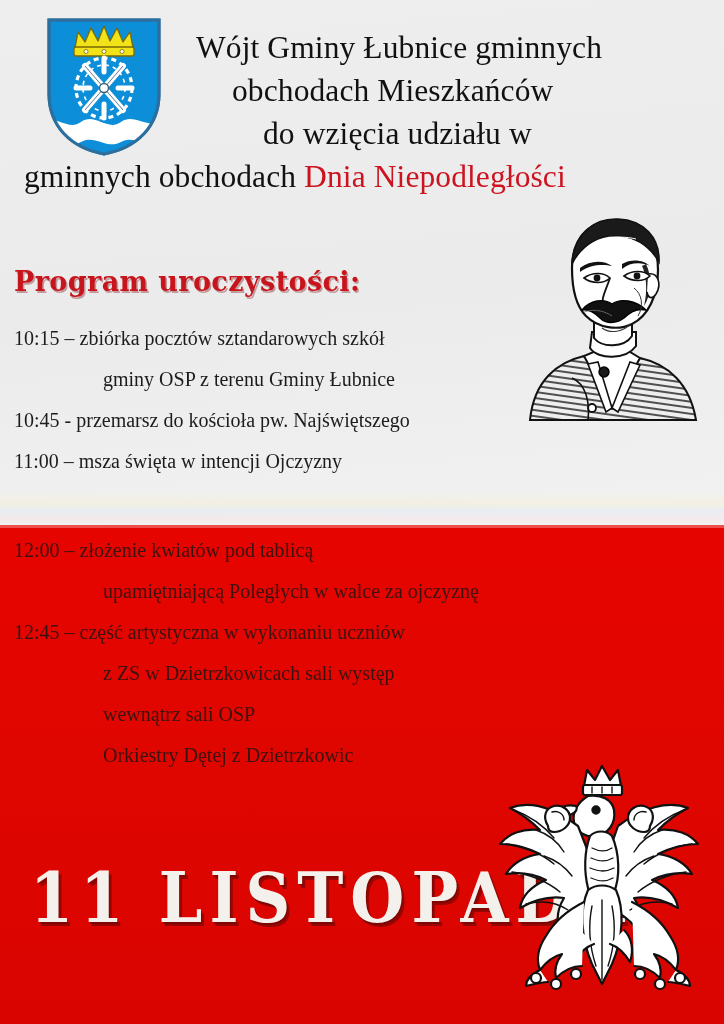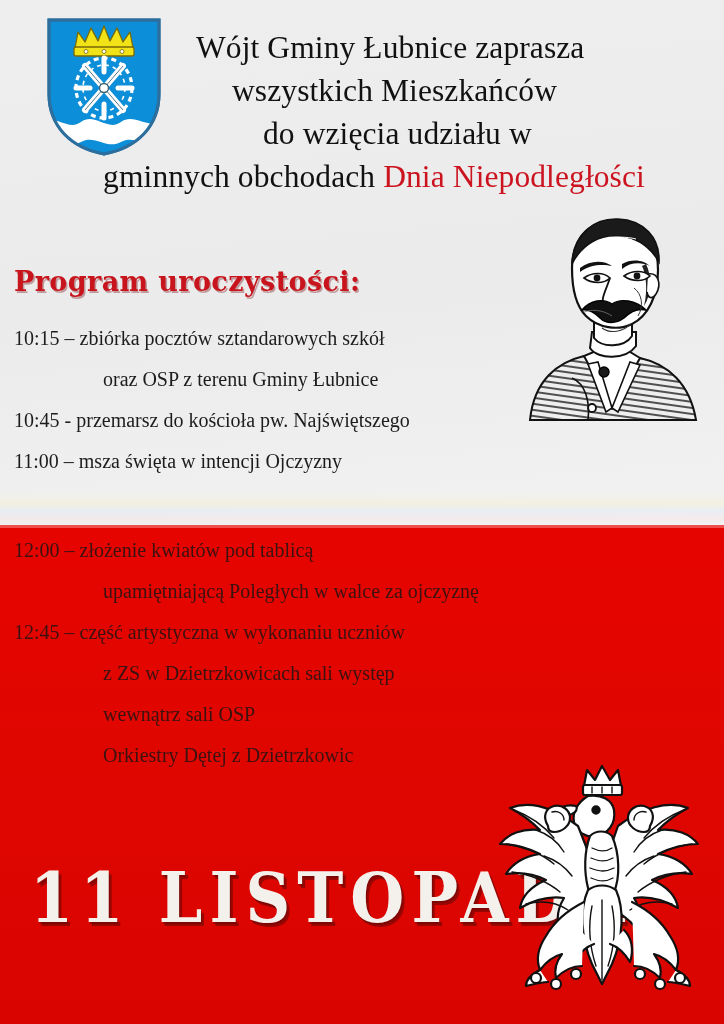--- a/index.html
+++ b/index.html
@@ -73,21 +73,21 @@
   .hdr-line {
     font-size: 31.5px;
     line-height: 43px;
     color: #111111;
     letter-spacing: 0.1px;
     white-space: nowrap;
   }
   .hdr-line.l1 { padding-left: 196px; }
   .hdr-line.l2 { padding-left: 232px; }
   .hdr-line.l3 { padding-left: 263px; }
-  .hdr-line.l4 { padding-left: 24px; text-align: center; }
+  .hdr-line.l4 { padding-left: 24px; }
   .accent-red { color: #cc1420; }
 
   
   .portrait {
     position: absolute;
     left: 512px;
     top: 212px;
     width: 200px;
     height: 210px;
   }
@@ -209,22 +209,22 @@
 
         <g>
           <path d="M-4 108 C10 96 22 116 36 106 C50 96 62 116 76 106 C90 96 104 116 122 104 L122 124 C104 134 90 118 76 126 C62 134 50 118 36 126 C22 134 10 118 -4 126 Z" fill="#ffffff"></path>
         </g>
       </g>
       <path d="M4 4 H114 V78 C114 110 92 132 59 138 C26 132 4 110 4 78 Z" fill="none" stroke="#2c6f9e" stroke-width="3"></path>
     </svg>
   </div>
 
   <div class="header-block">
-    <div class="hdr-line l1">Wójt Gminy Łubnice zaprasza</div>
-    <div class="hdr-line l2">wszystkich Mieszkańców</div>
+    <div class="hdr-line l1">Wójt Gminy Łubnice gminnych</div>
+    <div class="hdr-line l2">obchodach Mieszkańców</div>
     <div class="hdr-line l3">do wzięcia udziału w</div>
     <div class="hdr-line l4"><span>gminnych obchodach </span><span class="accent-red">Dnia Niepodległości</span></div>
   </div>
 
   <div class="portrait">
     <svg viewBox="0 0 200 210" xmlns="http://www.w3.org/2000/svg">
       <defs>
         <pattern id="hatch" width="6" height="6" patternUnits="userSpaceOnUse" patternTransform="rotate(8)">
           <line x1="0" y1="1" x2="6" y2="1" stroke="#1a1a1a" stroke-width="1.5"></line>
         </pattern>
@@ -274,21 +274,21 @@
       <circle cx="80" cy="196" r="4" fill="#fff" stroke="#111" stroke-width="1.8"></circle>
       <path d="M60 166 C74 172 78 190 76 208" fill="none" stroke="#111" stroke-width="1.6"></path>
     </svg>
   </div>
 
   <div class="prog-heading">Program uroczystości:</div>
 
   <div class="schedule">
     <div class="sched-item">
       <div class="sched-line">10:15 – zbiórka pocztów sztandarowych szkół</div>
-      <div class="sched-line cont">oraz OSP z terenu Gminy Łubnice</div>
+      <div class="sched-line cont">gminy OSP z terenu Gminy Łubnice</div>
     </div>
     <div class="sched-item">
       <div class="sched-line">10:45 - przemarsz do kościoła pw. Najświętszego</div>
     </div>
     <div class="sched-item">
       <div class="sched-line">11:00 – msza święta w intencji Ojczyzny</div>
     </div>
   </div>
 
   <div class="schedule schedule-red on-red">

